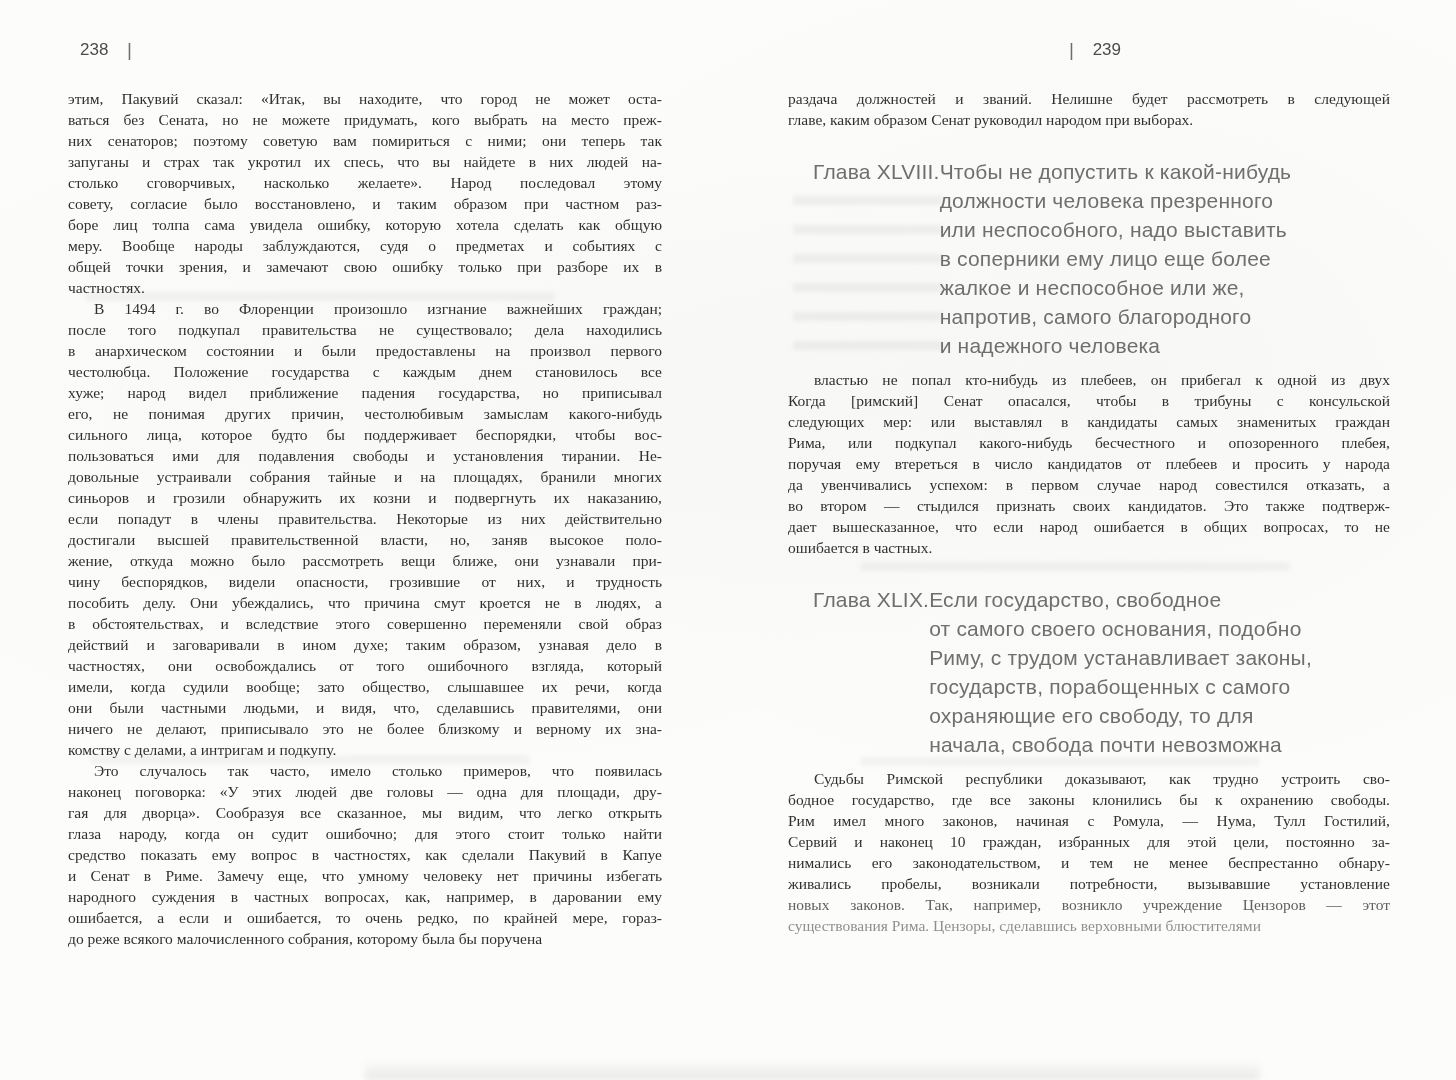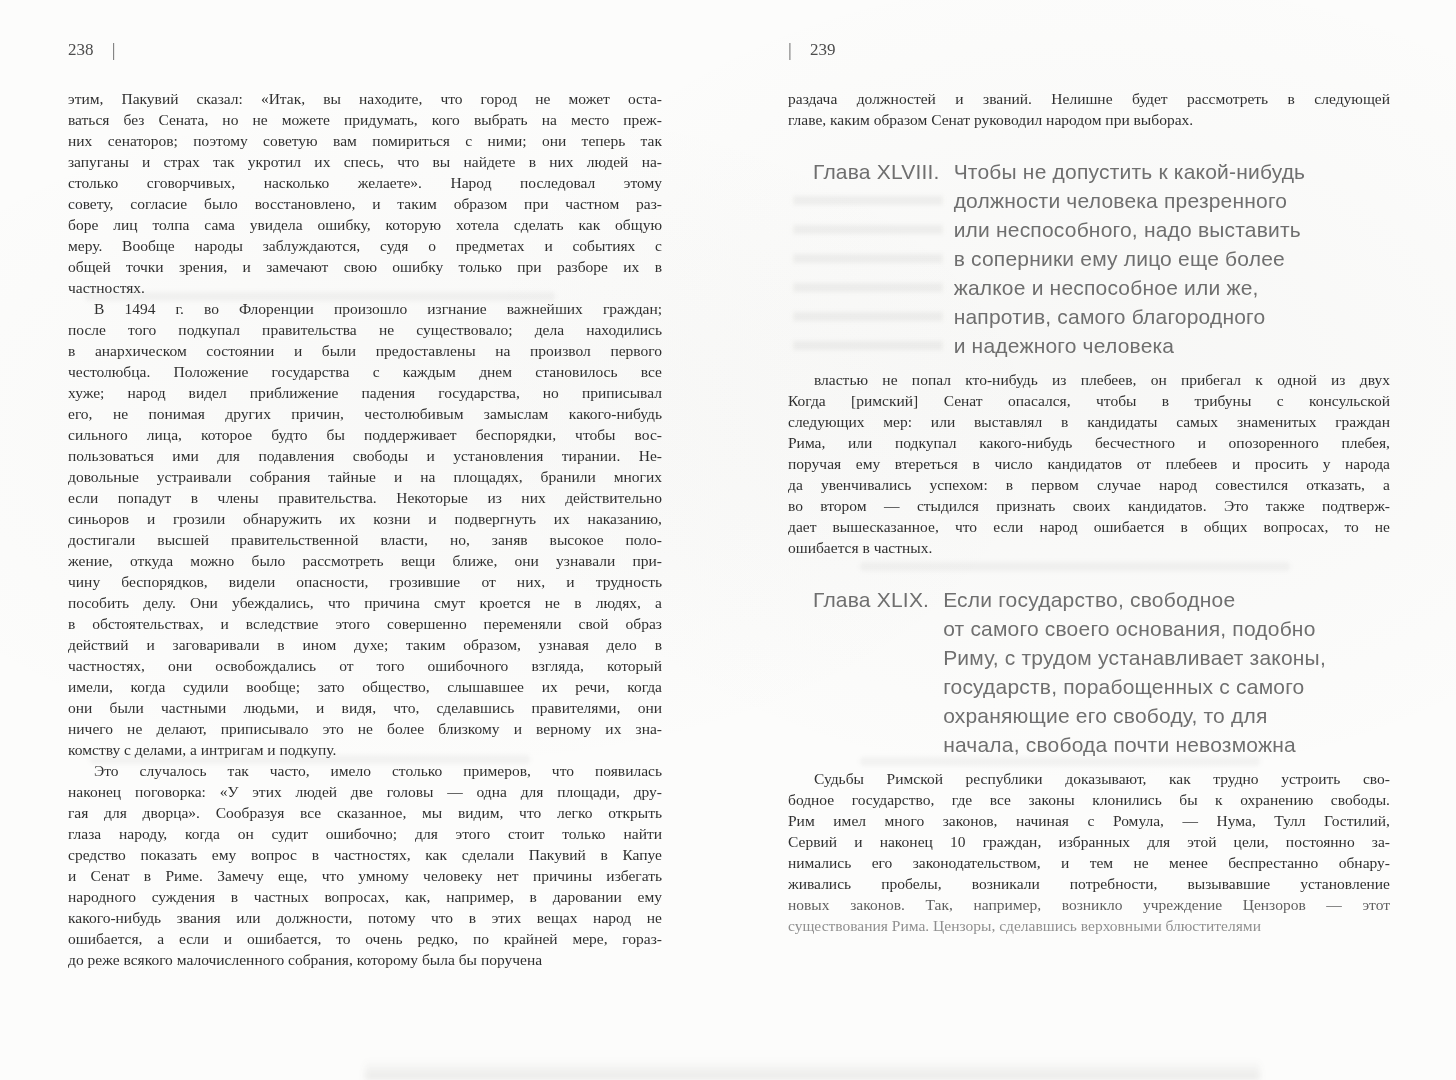--- a/index.html
+++ b/index.html
@@ -21,29 +21,29 @@
   .page {
     position: absolute;
     top: 38px;
   }
   .page-left  { left: 68px;  width: 594px; }
   .page-right { left: 788px; width: 602px; }
 
   .page-header {
     position: absolute;
     top: 0;
-    left: 0;
+    left: 12px;
     right: 0;
     height: 24px;
-    font-family: Liberation Serif, serif;
+    font-family: Liberation Sans, sans-serif;
     font-size: 17px;
     color: #4c4c4c;
   }
   .page-header.align-left  { text-align: left; }
-  .page-header.align-right { text-align: left; }
+  .page-header.align-right { text-align: center; }
   .page-header .bar {
     display: inline-block;
     color: #6e6e6e;
     font-weight: 300;
     font-size: 19px;
     transform: translateY(1px);
   }
   .page-header.align-left  .bar { margin-left: 14px; }
   .page-header.align-right .bar { margin-right: 14px; }
 
@@ -60,21 +60,20 @@
     line-height: 21px;
     color: #303030;
     text-align: justify;
     text-align-last: justify;
   }
   .line.last { text-align-last: left; }
   .para.indent .line:first-child { padding-left: 26px; }
 
   .chapter-heading {
     display: flex;
-    gap: 14px;
     padding-left: 25px;
     margin: 27px 0 9px 0;
     font-family: "Liberation Sans", sans-serif;
     font-weight: 300;
     color: #6f6f6f;
     font-size: 21px;
     line-height: 29px;
     letter-spacing: 0.2px;
   }
   .ch-label { white-space: nowrap; }
@@ -138,43 +137,42 @@
         <div class="para indent">
           <div class="line">В 1494 г. во Флоренции произошло изгнание важнейших граждан;</div>
           <div class="line">после того подкупал правительства не существовало; дела находились</div>
           <div class="line">в анархическом состоянии и были предоставлены на произвол первого</div>
           <div class="line">честолюбца. Положение государства с каждым днем становилось все</div>
           <div class="line">хуже; народ видел приближение падения государства, но приписывал</div>
           <div class="line">его, не понимая других причин, честолюбивым замыслам какого-нибудь</div>
           <div class="line">сильного лица, которое будто бы поддерживает беспорядки, чтобы вос-</div>
           <div class="line">пользоваться ими для подавления свободы и установления тирании. Не-</div>
           <div class="line">довольные устраивали собрания тайные и на площадях, бранили многих</div>
+          <div class="line">синьоров и грозили обнаружить их козни и подвергнуть их наказанию,</div>
           <div class="line">если попадут в члены правительства. Некоторые из них действительно</div>
-          <div class="line">синьоров и грозили обнаружить их козни и подвергнуть их наказанию,</div>
           <div class="line">достигали высшей правительственной власти, но, заняв высокое поло-</div>
           <div class="line">жение, откуда можно было рассмотреть вещи ближе, они узнавали при-</div>
           <div class="line">чину беспорядков, видели опасности, грозившие от них, и трудность</div>
           <div class="line">пособить делу. Они убеждались, что причина смут кроется не в людях, а</div>
           <div class="line">в обстоятельствах, и вследствие этого совершенно переменяли свой образ</div>
           <div class="line">действий и заговаривали в ином духе; таким образом, узнавая дело в</div>
           <div class="line">частностях, они освобождались от того ошибочного взгляда, который</div>
           <div class="line">имели, когда судили вообще; зато общество, слышавшее их речи, когда</div>
           <div class="line">они были частными людьми, и видя, что, сделавшись правителями, они</div>
           <div class="line">ничего не делают, приписывало это не более близкому и верному их зна-</div>
           <div class="line last">комству с делами, а интригам и подкупу.</div>
         </div>
         <div class="para indent">
           <div class="line">Это случалось так часто, имело столько примеров, что появилась</div>
           <div class="line">наконец поговорка: «У этих людей две головы — одна для площади, дру-</div>
           <div class="line">гая для дворца». Сообразуя все сказанное, мы видим, что легко открыть</div>
           <div class="line">глаза народу, когда он судит ошибочно; для этого стоит только найти</div>
           <div class="line">средство показать ему вопрос в частностях, как сделали Пакувий в Капуе</div>
           <div class="line">и Сенат в Риме. Замечу еще, что умному человеку нет причины избегать</div>
           <div class="line">народного суждения в частных вопросах, как, например, в даровании ему</div>
-          <div class="line">какого-нибудь звания или должности, потому что в этих вещах народ не</div>
           <div class="line">ошибается, а если и ошибается, то очень редко, по крайней мере, гораз-</div>
           <div class="line last">до реже всякого малочисленного собрания, которому была бы поручена</div>
         </div>
       </div>
   </div>
 
   <div class="page page-right">
     <div class="page-header align-right">
       <span class="bar">|</span>
       <span>239</span>

